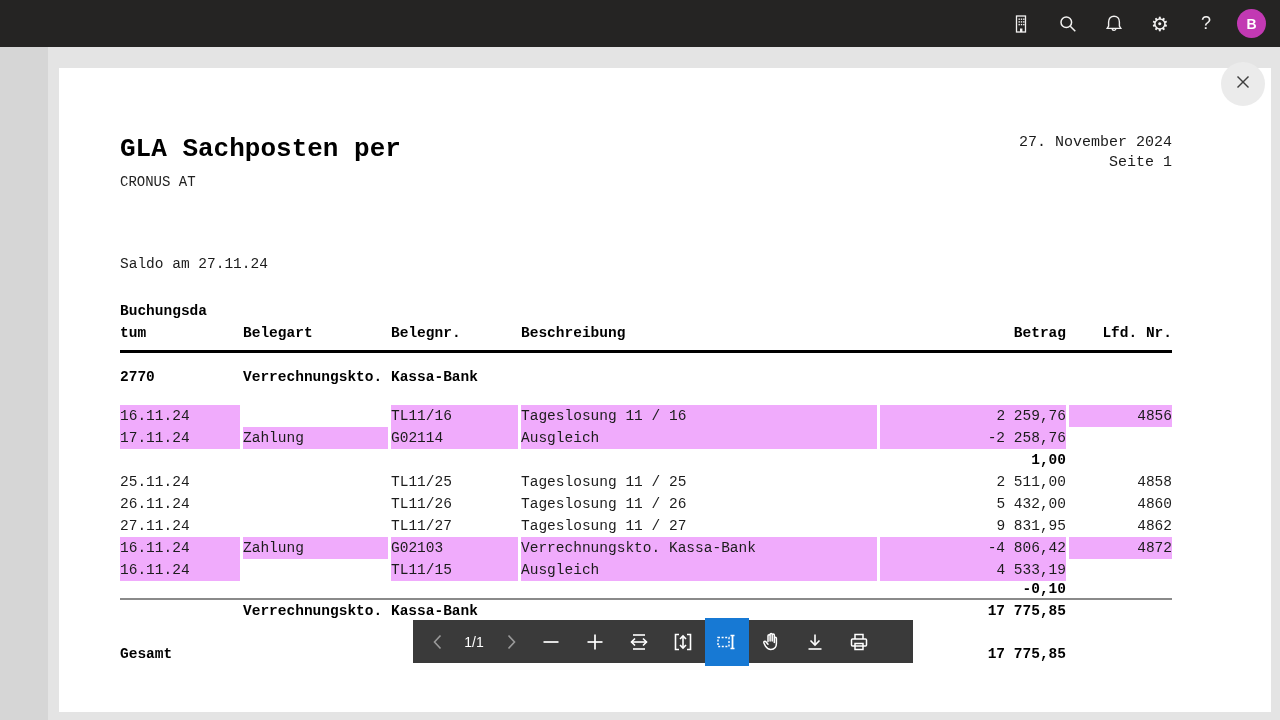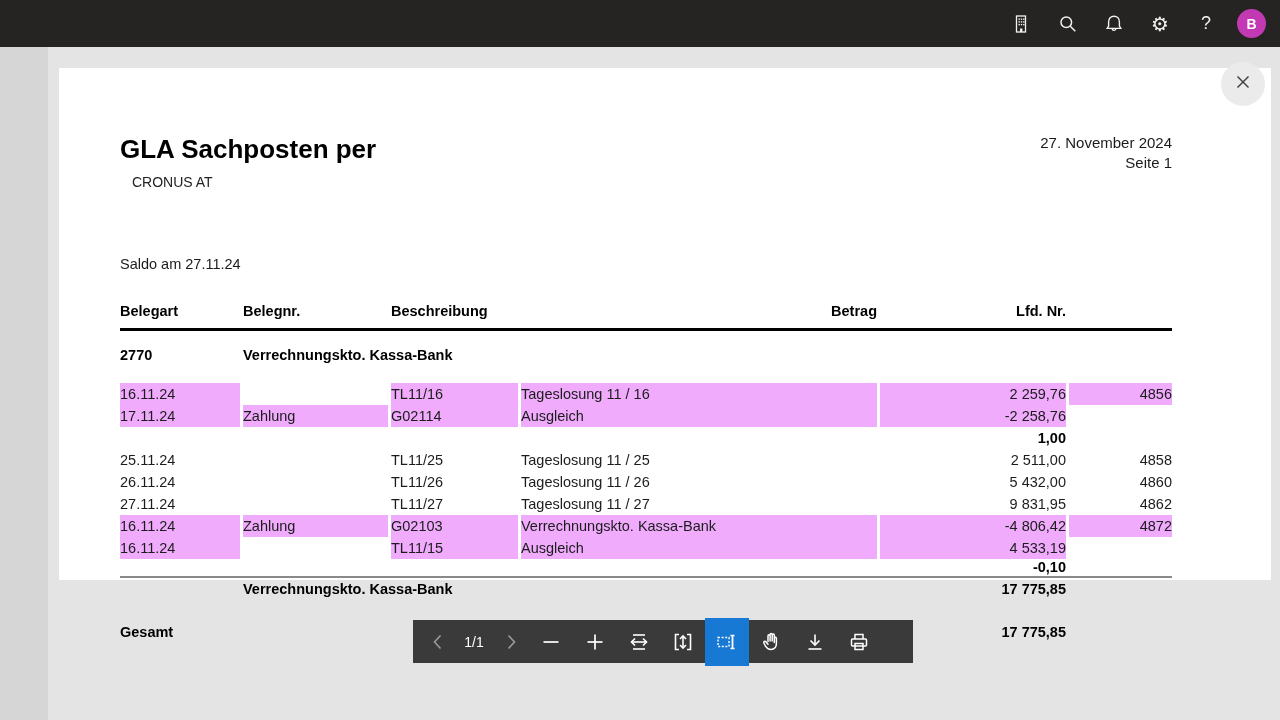--- a/index.html
+++ b/index.html
@@ -19,33 +19,33 @@
   .help-glyph { font-size:18px; color:#f3f2f1; font-weight:400; }
   .avatar { width:29px; height:29px; border-radius:50%; background:#C239B3;
     color:#fff; font-size:14px; font-weight:700; display:flex; align-items:center;
     justify-content:center; margin:0 14px 0 8px; cursor:pointer; }
 
   
   .left-strip { position:absolute; left:0; top:47px; width:48px; height:673px;
     background:#d6d6d6; }
   .viewer { position:absolute; left:48px; top:47px; width:1232px; height:673px;
     background:#e4e4e4; }
-  .page { position:absolute; left:11px; top:21px; width:1212px; height:512px;
-    background:#ffffff; }
+  .page { position:absolute; left:11px; top:21px; width:1212px; height:644px;
+    background:#ffffff;font-family:Liberation Mono, monospace; }
 
   
   .close-btn { position:absolute; left:1221px; top:62px; width:44px; height:44px;
     border-radius:50%; background:#ebebeb; display:flex; align-items:center;
     justify-content:center; cursor:pointer; z-index:30; }
 
   
   .report { position:absolute; left:61px; top:0; width:1052px; color:#1c1c1c; }
   .rpt-title { position:absolute; left:0; top:66px; font-size:26px; font-weight:700;
     color:#000; white-space:nowrap; }
-  .rpt-company { position:absolute; left:12px; top:106px; font-size:14px; color:#222; }
+  .rpt-company { position:absolute; left:0; top:106px; font-size:14px; color:#222; }
   .rpt-dateblock { position:absolute; right:0; top:65px; text-align:right;
     font-size:15px; color:#1b1b1b; line-height:20px; }
   .rpt-filter { position:absolute; left:0; top:188px; font-size:14.5px; }
 
   .rpt-table { position:absolute; left:0; top:232px; width:1052px; font-size:14.5px; }
   .grid { display:grid; grid-template-columns:120px 145px 127px 356px 186px 103px;
     column-gap:3px; }
   .c-betrag, .c-lfdnr { text-align:right; }
   .thead { border-bottom:3px solid #000; padding-bottom:6px; font-weight:700;
     color:#000; align-items:end; line-height:22px; }
@@ -137,20 +137,24 @@
       <div class="rpt-dateblock">
         <div>27. November 2024</div>
         <div>Seite 1</div>
       </div>
 
       <div class="rpt-filter">Saldo am 27.11.24</div>
 
       <div class="rpt-table">
 
         <div class="grid thead">
+          <div class="two-line">
+            <span>Buchungsda</span>
+            <span>tum</span>
+          </div>
           <div>Belegart</div>
           <div>Belegnr.</div>
           <div>Beschreibung</div>
           <div class="c-betrag">Betrag</div>
           <div class="c-lfdnr">Lfd. Nr.</div>
         </div>
 
         <div class="grid grow group-row">
           <div>2770</div>
           <div style="grid-column:2 / span 3;">Verrechnungskto. Kassa-Bank</div>

